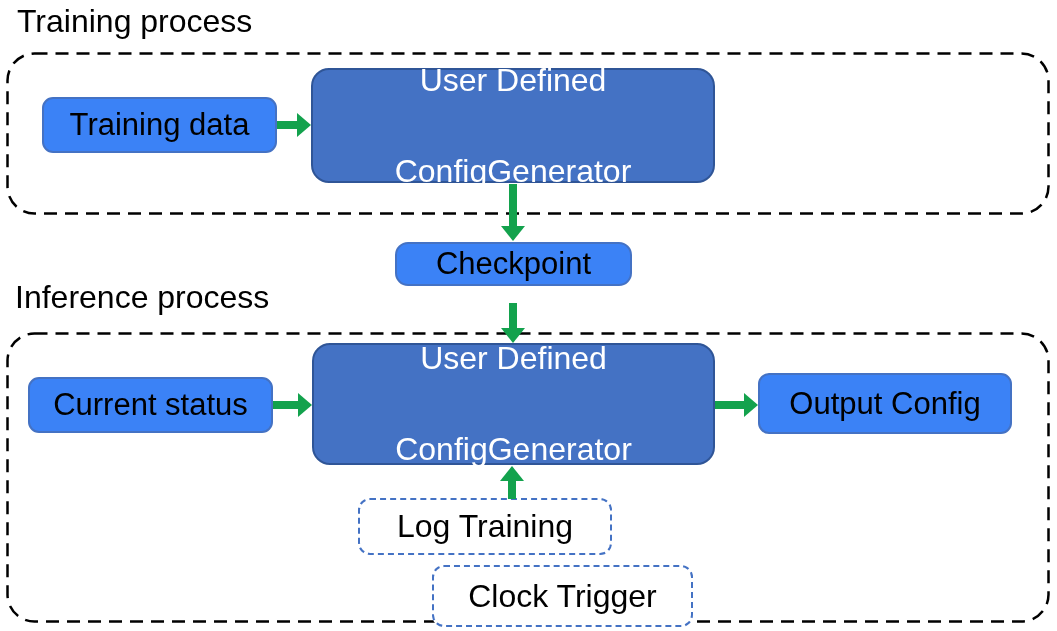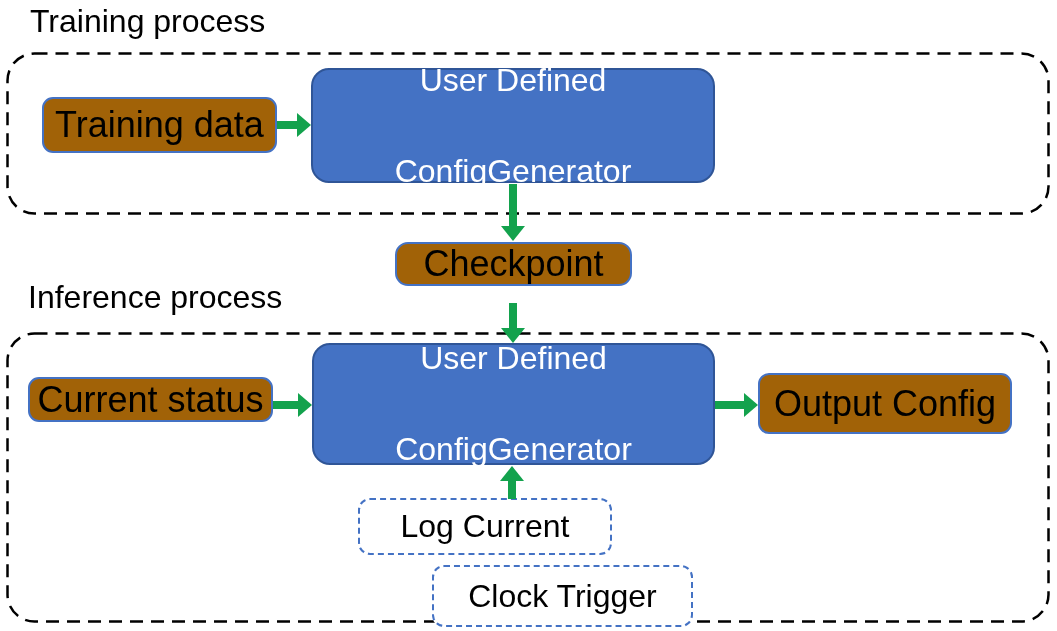--- a/index.html
+++ b/index.html
@@ -24,45 +24,44 @@
     overflow: hidden;
   }
 
   .section-title {
     position: absolute;
     font-size: 32px;
     line-height: 1.15;
     color: var(--text-dark);
     white-space: nowrap;
     z-index: 2;
-    margin-left: 13px;
   }
   #title-training  { left: 17px; top: 3px; }
   #title-inference { left: 15px; top: 279px; }
 
   .dashed-container { position: absolute; z-index: 1; }
   #container-training  { left: 6px; top: 52px; }
   #container-inference { left: 6px; top: 332px; }
 
   .io-box {
     position: absolute;
-    background: #a16207;
+    background: #3b82f6;
     border: 2px solid var(--io-border);
     border-radius: 11px;
     display: flex;
     align-items: center;
     justify-content: center;
-    font-size: 36px;
+    font-size: 31px;
     color: var(--text-dark);
     white-space: nowrap;
     z-index: 2;
   }
   #box-training-data  { left: 42px;  top: 97px;  width: 235px; height: 56px; }
   #box-checkpoint     { left: 395px; top: 242px; width: 237px; height: 44px; border-radius: 13px; }
-  #box-current-status { left: 28px;  top: 377px; width: 245px; height: 45px; }
+  #box-current-status { left: 28px;  top: 377px; width: 245px; height: 56px; }
   #box-output-config  { left: 758px; top: 373px; width: 254px; height: 61px; }
 
   .gen-box {
     position: absolute;
     background: var(--generator-fill);
     border: 2.5px solid var(--generator-border);
     border-radius: 18px;
     display: flex;
     flex-direction: column;
     align-items: center;
@@ -207,20 +206,20 @@
   <div class="io-box" id="box-output-config">
     <span>Output Config</span>
   </div>
 
   <div class="arrow v up" id="arrow-trigger">
     <i class="shaft"></i>
       <i class="head"></i>
   </div>
 
   <div class="trigger-box" id="box-log-trigger">
-    <span>Log Current</span>
+    <span>Log Training</span>
   </div>
 
   <div class="trigger-box" id="box-clock-trigger">
     <span>Clock Trigger</span>
   </div>
 
 </div>
 
 </body></html>

